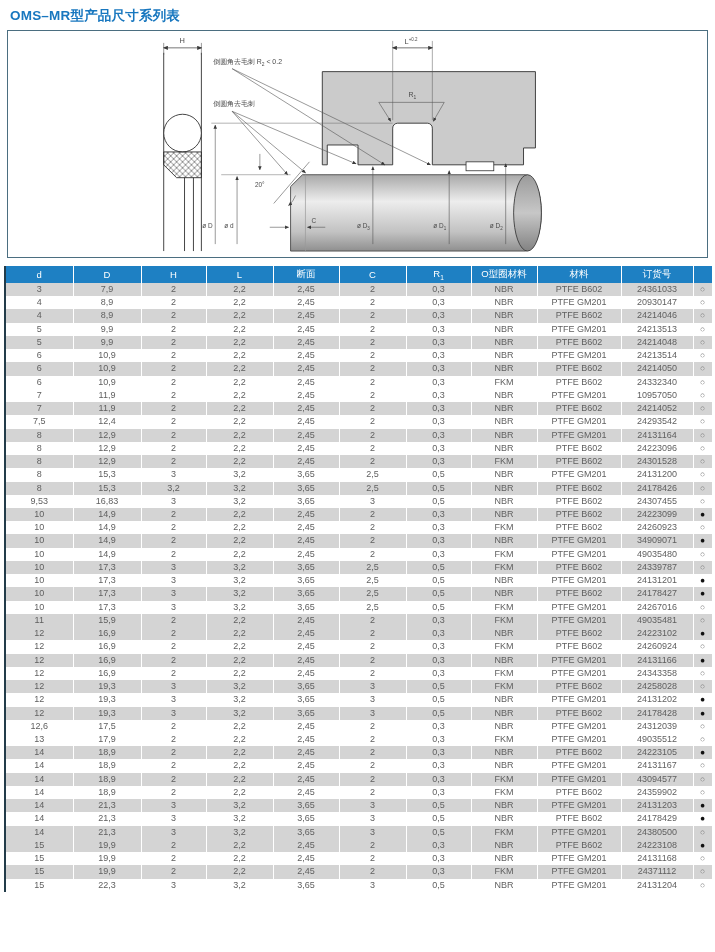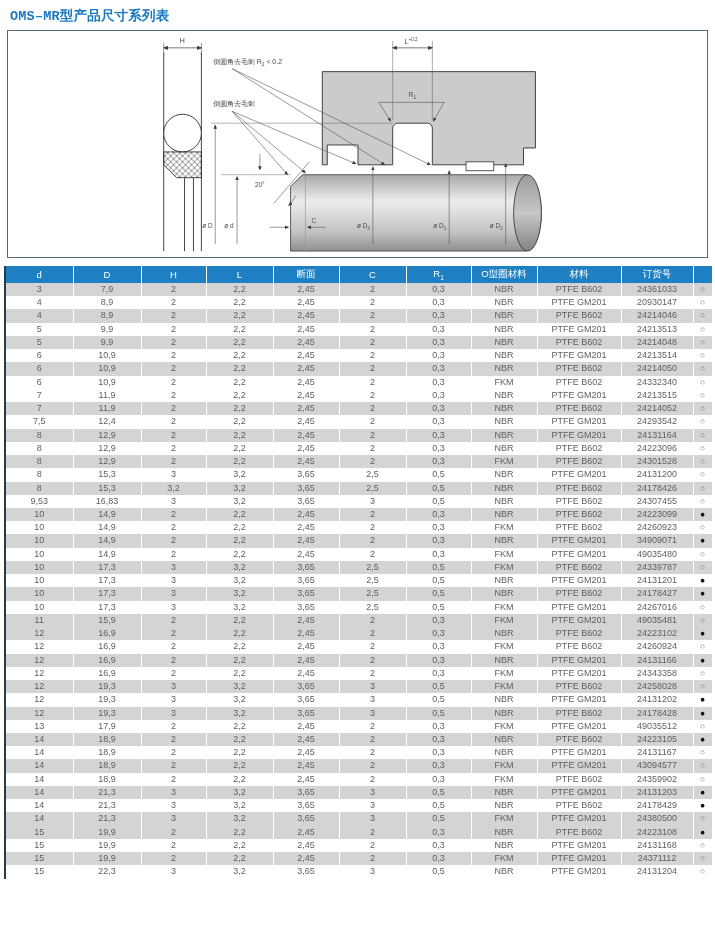--- a/index.html
+++ b/index.html
@@ -8,21 +8,20 @@
     --title-color:#1877bf;
     --cell-text:#5f5f5f;
   }
   *{box-sizing:border-box;margin:0;padding:0;}
   html,body{width:715px;background:#fff;font-family:"Liberation Sans",sans-serif;}
   body{position:relative;height:952px;overflow:hidden;}
   .page-title{
     position:absolute;left:10px;top:7px;
     font-size:13.5px;font-weight:bold;color:var(--title-color);
     letter-spacing:.2px;
-    font-family:Liberation Mono, monospace;
   }
   .diagram-box{
     position:absolute;left:7px;top:30px;width:701px;height:228px;
     border:1px solid #4b6e80;background:#fff;overflow:hidden;
   }
   .diagram-box svg{display:block;width:100%;height:100%;}
   svg text{fill:#4a4a4a;font-family:"Liberation Sans",sans-serif;}
   .size-table{
     position:absolute;left:4px;top:266px;width:707px;
     border-collapse:collapse;table-layout:fixed;
@@ -301,21 +300,21 @@
       <tr>
         <td>7</td>
         <td>11,9</td>
         <td>2</td>
         <td>2,2</td>
         <td>2,45</td>
         <td>2</td>
         <td>0,3</td>
         <td>NBR</td>
         <td>PTFE GM201</td>
-        <td>24213515</td>
+        <td>10957050</td>
         <td class="dot-open">○</td>
       </tr>
       <tr class="alt">
         <td>7</td>
         <td>11,9</td>
         <td>2</td>
         <td>2,2</td>
         <td>2,45</td>
         <td>2</td>
         <td>0,3</td>
@@ -617,20 +616,33 @@
         <td>3,2</td>
         <td>3,65</td>
         <td>3</td>
         <td>0,5</td>
         <td>NBR</td>
         <td>PTFE B602</td>
         <td>24178428</td>
         <td class="dot-filled">●</td>
       </tr>
       <tr>
+        <td>12,6</td>
+        <td>17,5</td>
+        <td>2</td>
+        <td>2,2</td>
+        <td>2,45</td>
+        <td>2</td>
+        <td>0,3</td>
+        <td>NBR</td>
+        <td>PTFE GM201</td>
+        <td>24312039</td>
+        <td class="dot-open">○</td>
+      </tr>
+      <tr>
         <td>13</td>
         <td>17,9</td>
         <td>2</td>
         <td>2,2</td>
         <td>2,45</td>
         <td>2</td>
         <td>0,3</td>
         <td>FKM</td>
         <td>PTFE GM201</td>
         <td>49035512</td>

